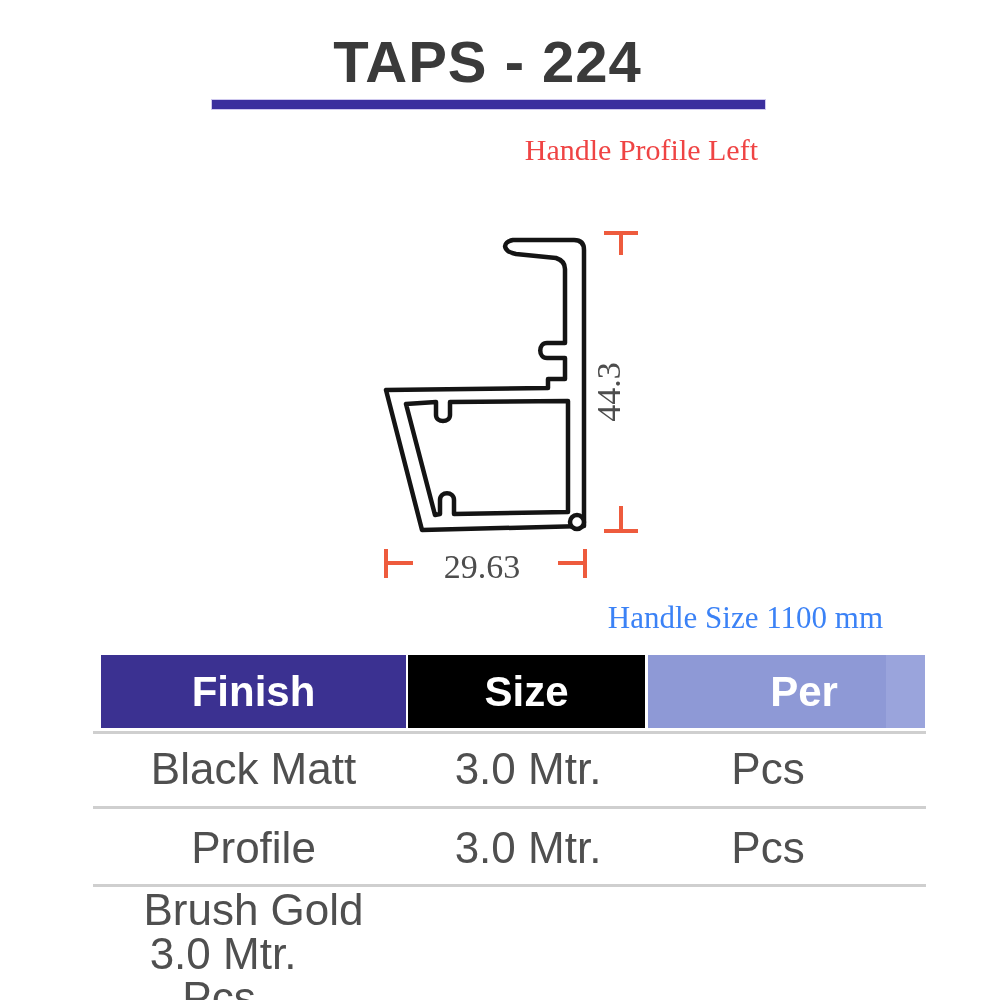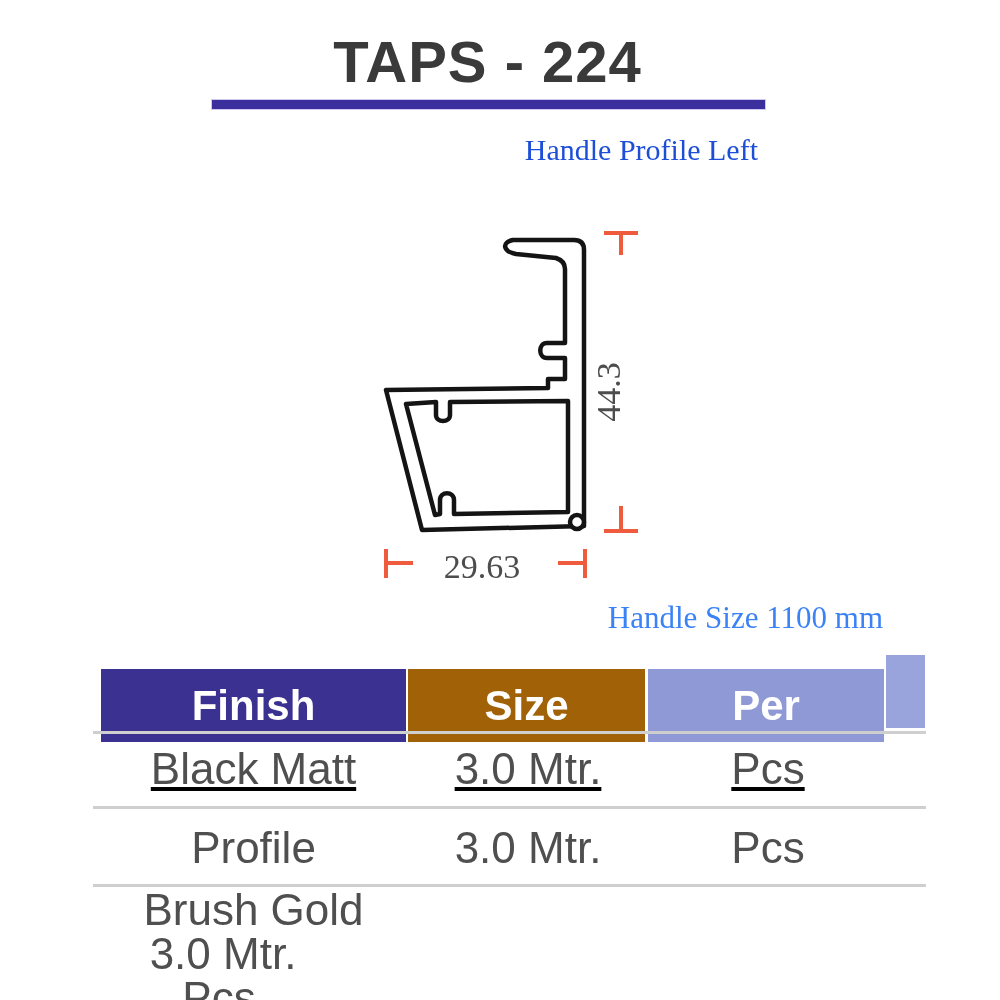--- a/index.html
+++ b/index.html
@@ -13,43 +13,43 @@
     text-align:center;font-size:58px;font-weight:bold;color:#3a3a3a;
     letter-spacing:1px;line-height:64px;
   }
   .title-rule{
     position:absolute;left:203px;top:99px;width:553px;height:9px;
     background:#3b2f9e;border:1px solid #cfc9ef;
   }
   .subtitle{
     position:absolute;left:400px;top:133px;width:350px;height:36px;
     text-align:right;font-family:"Liberation Serif",serif;
-    font-size:30px;color:#1d4ed8;
+    font-size:30px;color:#ef4444;
   }
   
   .drawing-svg{position:absolute;left:340px;top:220px;}
   .handle-size-note{
     position:absolute;left:520px;top:600px;width:355px;height:36px;
     text-align:right;font-family:"Liberation Serif",serif;
     font-size:31px;color:#3b82f6;
   }
   
   .thead-cell{
-    position:absolute;top:669px;height:73px;color:#ffffff;
+    position:absolute;top:655px;height:73px;color:#ffffff;
     font-size:42px;font-weight:bold;display:flex;align-items:center;
     justify-content:center;line-height:1;
   }
   .th-finish{left:93px;width:305px;background:#3b3191;}
-  .th-size{left:400px;width:237px;background:#a16207;}
-  .th-per{left:640px;width:236px;background:#8e99d6;}
+  .th-size{left:400px;width:237px;background:#000000;}
+  .th-per{left:640px;width:236px;background:#8e99d6;padding-left:38px;}
   .th-edge{position:absolute;top:655px;left:878px;width:39px;height:73px;background:#9aa4dc;}
   .divider{position:absolute;left:85px;width:833px;height:3px;background:#cfcfcf;}
   .div-a{top:731px;}.div-b{top:806px;}.div-c{top:884px;}
   .trow{position:absolute;left:93px;width:824px;height:72px;display:flex;}
-  .row-1{top:733px;text-decoration:underline;}.row-2{top:812px;}.row-3{top:888px;flex-direction:column;}
+  .row-1{top:733px;}.row-2{top:812px;}.row-3{top:888px;flex-direction:column;}
   .tcell{
     display:flex;align-items:center;justify-content:center;
     font-size:44px;color:#4f4f4f;line-height:1;
   }
   .c-finish{width:305px;}
   .c-size{width:244px;}
   .c-per{width:236px;}
 </style>
 </head>
 <body>

